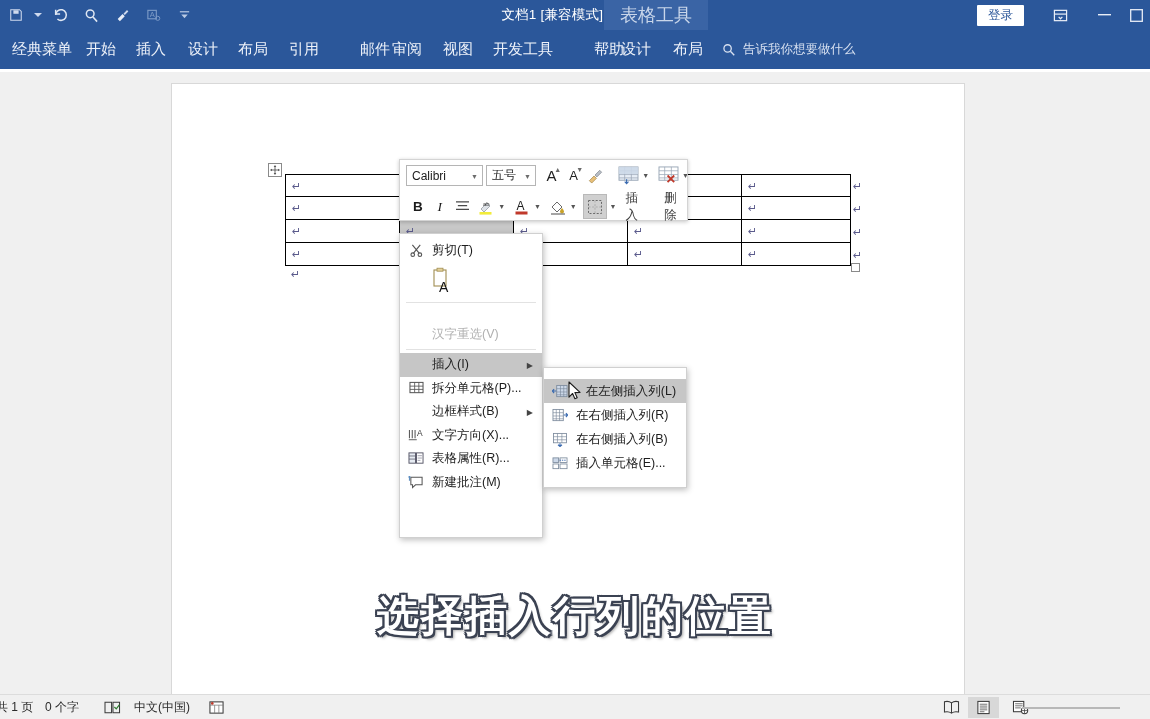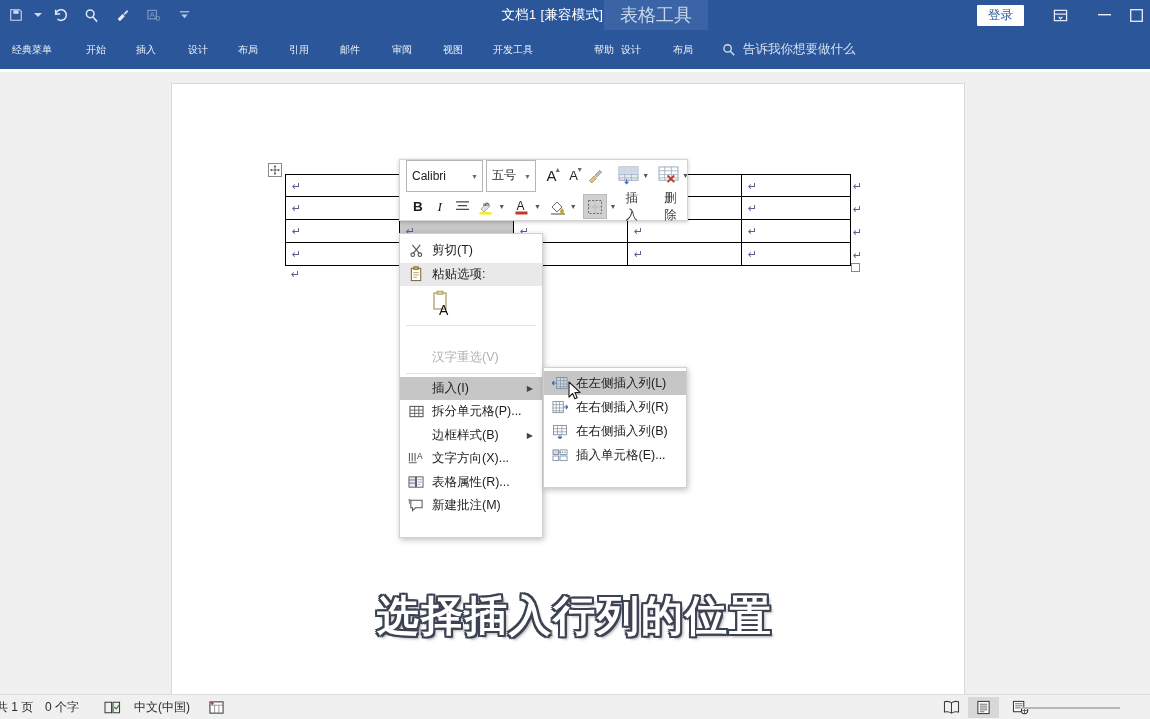--- a/index.html
+++ b/index.html
@@ -49,21 +49,21 @@
   }
   .wc svg{ display:block; }
 
   
   #tabstrip{
     position:absolute; left:0; top:30px; width:1150px; height:39px;
     background:#2b579a;
   }
   .tab{
     position:absolute; top:0; height:39px; display:flex; align-items:center;
-    font-size:10px; color:#eef2f9; padding:0 2px; white-space:nowrap;
+    font-size:15px; color:#eef2f9; padding:0 2px; white-space:nowrap;
   }
   #tellme{
     position:absolute; top:0; height:39px; display:flex; align-items:center; gap:7px;
     left:722px; color:#d7e0f0; font-size:12.5px;
   }
   #tellme .tm-icon{ width:14px; height:14px; }
   #ribbon-edge{
     position:absolute; left:0; top:69px; width:1150px; height:3px; background:#ffffff;
   }
 
@@ -118,21 +118,21 @@
 
   
   #minibar{
     position:absolute; left:399px; top:159px; width:289px; height:62px;
     background:#ffffff; border:1px solid #d4d4d4;
     box-shadow:0 1px 4px rgba(0,0,0,.22);
   }
   #mb-row1{ position:absolute; left:0; top:0; width:289px; height:31px; display:flex; align-items:center; }
   #mb-row2{ position:absolute; left:0; top:31px; width:289px; height:31px; display:flex; align-items:center; }
   .mb-combo{
-    height:32px; border:1px solid #b5b5b5; background:#fff; display:flex; align-items:center;
+    height:21px; border:1px solid #b5b5b5; background:#fff; display:flex; align-items:center;
     font-size:12px; color:#1c1c1c; padding-left:5px; position:relative;
   }
   .mb-combo .cb-arrow{
     position:absolute; right:4px; top:50%; transform:translateY(-50%);
     font-size:7px; color:#6c6c6c;
   }
   .mb-btn{
     height:25px; display:flex; align-items:center; justify-content:center;
     color:#3b3b3b; position:relative;
   }
@@ -268,21 +268,21 @@
   </div>
 </div>
 
 <div id="tabstrip">
   <div class="tab" style="left:10px">经典菜单</div>
   <div class="tab" style="left:84px">开始</div>
   <div class="tab" style="left:134px">插入</div>
   <div class="tab" style="left:186px">设计</div>
   <div class="tab" style="left:236px">布局</div>
   <div class="tab" style="left:287px">引用</div>
-  <div class="tab" style="left:338px">邮件</div>
+  <div class="tab" style="left:358px">邮件</div>
   <div class="tab" style="left:390px">审阅</div>
   <div class="tab" style="left:441px">视图</div>
   <div class="tab" style="left:491px">开发工具</div>
   <div class="tab" style="left:592px">帮助</div>
 
   <div class="tab" style="left:619px">设计</div>
   <div class="tab" style="left:671px">布局</div>
 
   <div id="tellme">
     <span class="tm-icon">
@@ -444,30 +444,20 @@
       <svg width="15" height="15" viewBox="0 0 16 16">
           <circle cx="4" cy="12.4" r="1.9" fill="none" stroke="#555" stroke-width="1.2"></circle>
           <circle cx="11.6" cy="12.4" r="1.9" fill="none" stroke="#555" stroke-width="1.2"></circle>
           <path d="M4.6 11L12 2M11 11L3.6 2" stroke="#555" stroke-width="1.2"></path>
         </svg>
     </span>
     <span>剪切(T)</span>
   </div>
 
 
-  <div class="mi" id="paste-label">
-    <span class="mi-ico">
-      <svg width="15" height="16" viewBox="0 0 16 17">
-          <rect x="2.5" y="2.5" width="10" height="13" fill="#fff" stroke="#7a6a3a" stroke-width="1.1"></rect>
-          <rect x="5" y="0.8" width="5" height="3" fill="#c9a227" stroke="#7a6a3a" stroke-width=".8"></rect>
-          <path d="M4.5 7h6M4.5 9.5h6M4.5 12h4" stroke="#a08d50" stroke-width=".8"></path>
-        </svg>
-    </span>
-    <span>粘贴选项:</span>
-  </div>
 
   <div id="paste-gallery">
     <div style="position:relative;width:28px;height:28px;">
       <svg width="26" height="27" viewBox="0 0 26 27">
         <rect x="4" y="3" width="12" height="16" fill="#fff" stroke="#a08d50" stroke-width="1.1"></rect>
         <rect x="7" y="1.2" width="6" height="3" fill="#e4d19a" stroke="#a08d50" stroke-width=".8"></rect>
         <text x="9" y="25" font-size="14" fill="#111" font-family="Liberation Sans, sans-serif">A</text>
       </svg>
     </div>
   </div>
@@ -529,21 +519,21 @@
       <svg width="16" height="15" viewBox="0 0 17 16">
           <path d="M3 2.5h12v8H8l-3.2 3v-3H3z" fill="#fff" stroke="#555" stroke-width="1.1"></path>
           <path d="M1.5 1v5M0.2 2.2h2.6" stroke="#5a8bbf" stroke-width="1.1"></path>
         </svg>
     </span>
     <span>新建批注(M)</span>
   </div>
 </div>
 
 <div id="submenu">
-  <div class="mi hl" style="margin-top:3px;">
+  <div class="mi hl" style="margin-top:11px;justify-content:center;">
     <span class="mi-ico">
       <svg width="16" height="15" viewBox="0 0 17 16">
           <rect x="5" y="1.5" width="11" height="12" fill="#ccd8e8" stroke="#7b8a9c" stroke-width=".9"></rect>
           <path d="M5 5h11M5 8.5h11M5 11.5h11M9 1.5v12M12.5 1.5v12" stroke="#7b8a9c" stroke-width=".7"></path>
           <path d="M4.5 7.5h-4M2.2 5.4L0.3 7.5l1.9 2.1" stroke="#3a6ab0" stroke-width="1.2" fill="none"></path>
         </svg>
     </span>
     <span>在左侧插入列(L)</span>
   </div>
   <div class="mi">

